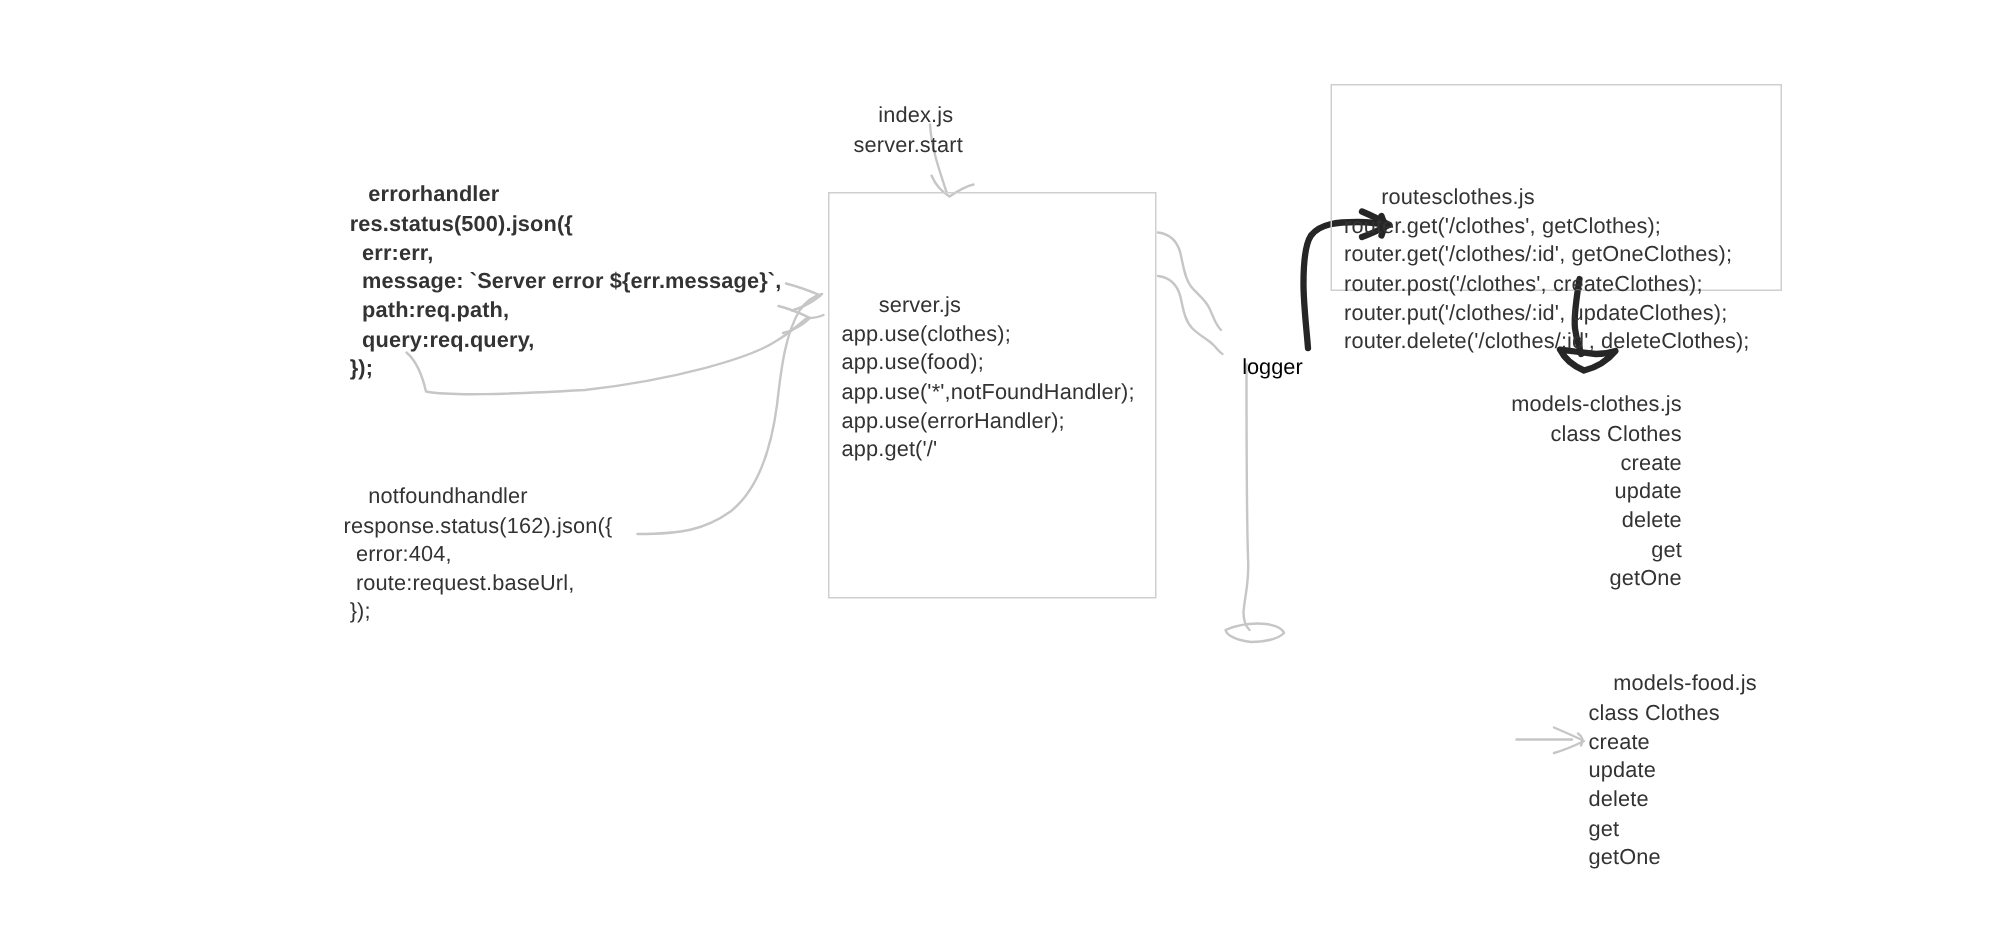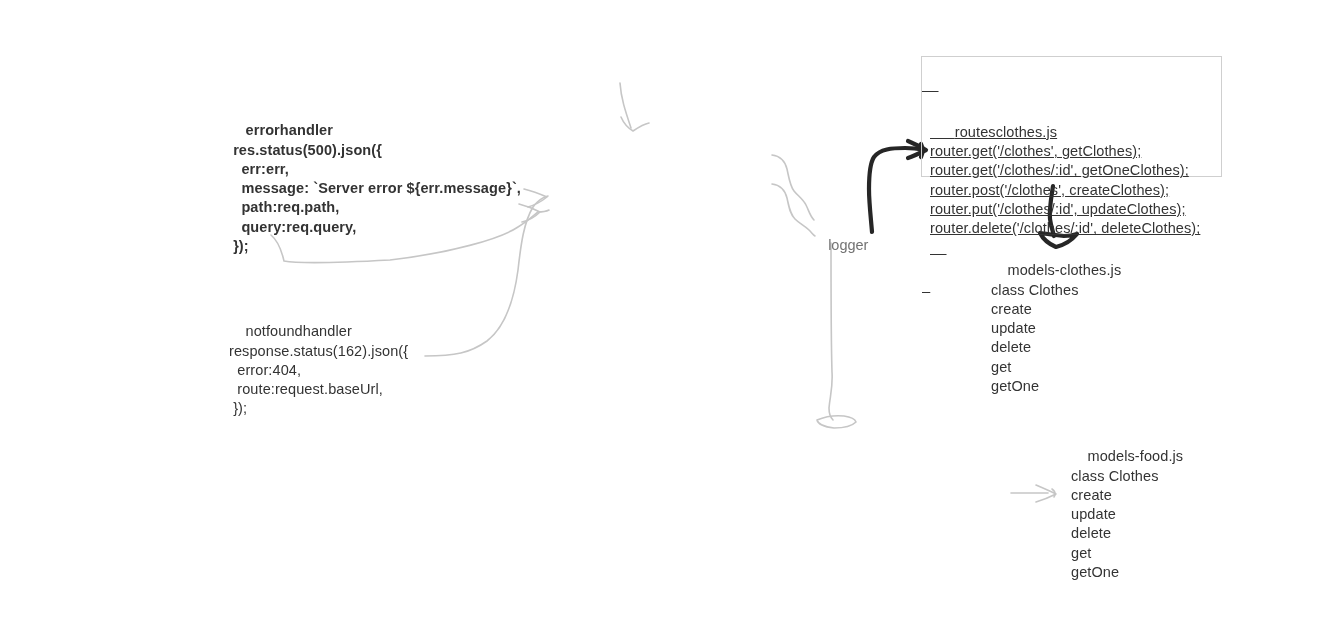--- a/index.html
+++ b/index.html
@@ -26,21 +26,21 @@
   .boxed {
     border: 1px solid #cfcfcf;
     background: transparent;
     box-sizing: border-box;
   }
   .boxed .inner {
     padding: 8px 0 0 8px;
   }
   .label {
     position: absolute;
-    color: #737373;
+    color: #000000;
     font-size: 14.5px;
     line-height: 19.3px;
     white-space: pre;
   }
   svg.conn {
     position: absolute;
     left: 0;
     top: 0;
     width: 1326px;
     height: 627px;
@@ -122,67 +122,81 @@
     </g>
 
     <g>
       <path class="ln-thin" d="M1011,493 C1025,493 1038,493 1048,493"></path>
       <path class="hd-thin" d="M1036,485 C1043,488 1050,491 1056,494 C1050,497 1043,500 1036,502"></path>
       <path class="ln-thin" d="M1052,489 C1055,491 1056,494 1054,497"></path>
     </g>
 
   </svg>
 
+  <div class="block" style="left:569px; top:49px;">
+    <span>index.js
+server.start</span>
+  </div>
 
   <div class="block" style="left:229px; top:102px;font-weight:bold;">
     <span>errorhandler
  res.status(500).json({
    err:err,
    message: `Server error ${err.message}`,
    path:req.path,
    query:req.query,
  });</span>
   </div>
 
   <div class="block" style="left:229px; top:303px;">
     <span>notfoundhandler
 response.status(162).json({
   error:404,
   route:request.baseUrl,
  });</span>
   </div>
 
+  <div class="block boxed" style="left:552px; top:128px; width:219px; height:271px;">
+    <div class="inner">
+      <span>server.js
+app.use(clothes);
+app.use(food);
+app.use('*',notFoundHandler);
+app.use(errorHandler);
+app.get('/'</span>
+    </div>
+  </div>
 
   <div class="label" style="left:812px; top:217px;">
     <span>logger</span>
   </div>
 
-  <div class="block boxed" style="left:921px; top:56px; width:301px; height:121px;text-decoration:underline;">
+  <div class="block boxed" style="left:887px; top:56px; width:301px; height:138px;">
     <div class="inner">
       <span>routesclothes.js
 router.get('/clothes', getClothes);
 router.get('/clothes/:id', getOneClothes);
 router.post('/clothes', createClothes);
 router.put('/clothes/:id', updateClothes);
 router.delete('/clothes/:id', deleteClothes);</span>
     </div>
   </div>
 
-  <div class="block" style="left:991px; top:242px;">
+  <div class="block" style="left:991px; top:242px;text-align:right;">
     <span>models-clothes.js
 class Clothes
 create
 update
 delete
 get
 getOne</span>
   </div>
 
 
-  <div class="block" style="left:1059px; top:428px;margin-left:12px;">
+  <div class="block" style="left:1059px; top:428px;">
     <span>models-food.js
 class Clothes
 create
 update
 delete
 get
 getOne</span>
   </div>
 
 </div>

